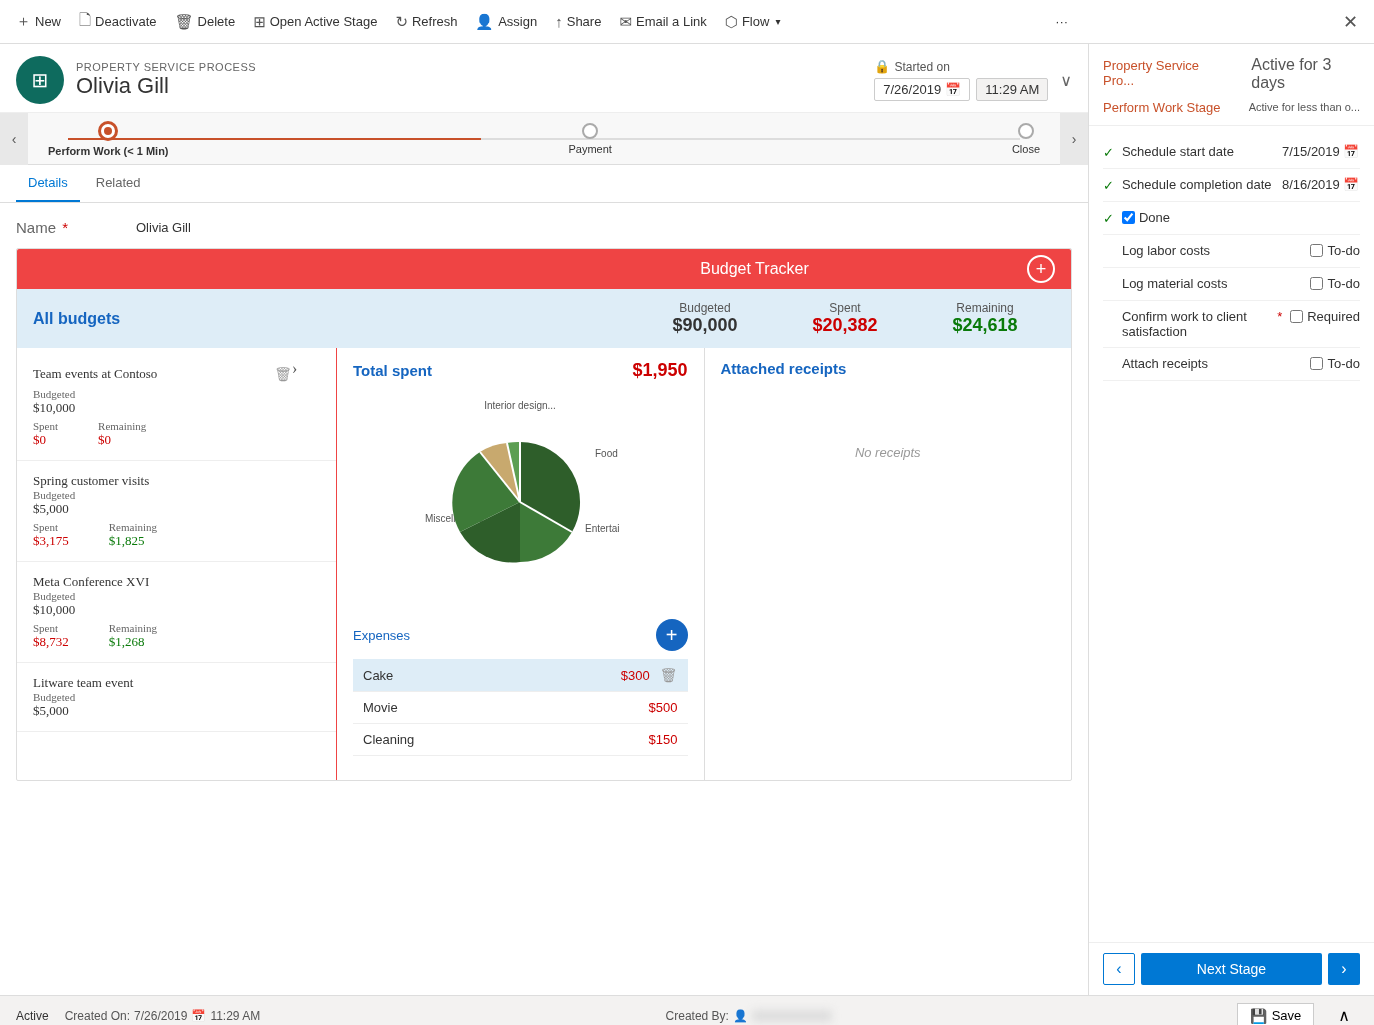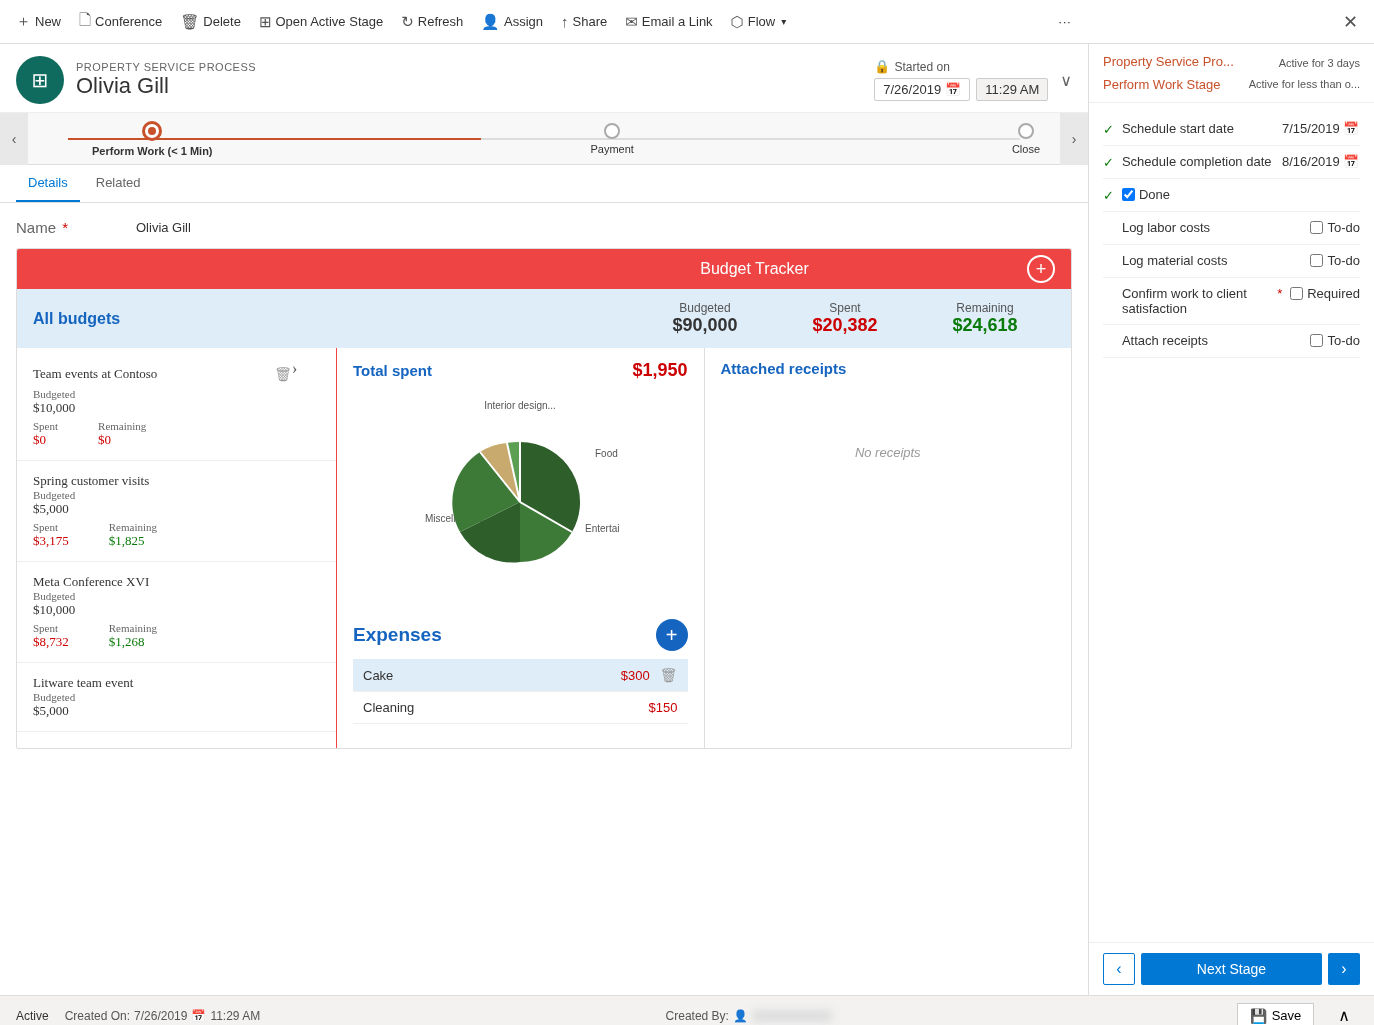--- a/index.html
+++ b/index.html
@@ -38,21 +38,21 @@
     .stage-bar { display: flex; align-items: center; padding: 0 0; margin: 0; position: relative; background: #f8f8f8; border-bottom: 1px solid #ddd; height: 52px; }
     .stage-nav-btn { width: 28px; height: 52px; background: #e8e8e8; border: none; cursor: pointer; display: flex; align-items: center; justify-content: center; font-size: 14px; color: #555; flex-shrink: 0; }
     .stages-container { flex: 1; display: flex; align-items: center; padding: 0 20px; position: relative; }
     .stage-track { position: absolute; left: 40px; right: 40px; top: 50%; height: 2px; background: #ddd; transform: translateY(-50%); }
     .stage-track-active { position: absolute; left: 40px; width: 40%; top: 50%; height: 2px; background: #c8512a; transform: translateY(-50%); }
     .stage-item { display: flex; flex-direction: column; align-items: center; position: relative; z-index: 1; }
     .stage-dot { width: 16px; height: 16px; border-radius: 50%; border: 2px solid #aaa; background: #fff; }
     .stage-dot.active { width: 20px; height: 20px; border: 3px solid #c8512a; background: #fff; }
     .stage-label { font-size: 12px; margin-top: 4px; white-space: nowrap; font-weight: 500; }
     .stage-label.active-label { font-weight: 700; }
-    .stages-flex { display: flex; justify-content: space-between; align-items: center; width: 100%; position: relative; padding: 8px 0; margin-left: 44px; }
+    .stages-flex { display: flex; justify-content: space-between; align-items: center; width: 100%; position: relative; padding: 8px 0; }
 
     
     .tabs-bar { display: flex; padding: 0 16px; border-bottom: 1px solid #ddd; background: #fff; }
     .tab { padding: 10px 12px; cursor: pointer; font-size: 13px; color: #666; border-bottom: 2px solid transparent; margin-right: 4px; }
     .tab.active { color: #0078d4; border-bottom: 2px solid #0078d4; font-weight: 500; }
 
     
     .form-area { padding: 16px; }
     .form-row { display: flex; align-items: center; margin-bottom: 12px; }
     .form-label { width: 120px; color: #666; font-size: 15px; }
@@ -89,34 +89,34 @@
     .total-spent-val { color: #c00; font-size: 18px; font-weight: 600; }
 
     
     .pie-container { display: flex; justify-content: center; padding: 8px 0 16px; }
     .receipts-label { color: #1565c0; font-size: 15px; font-weight: 600; padding: 12px 0 8px; }
     .no-receipts { color: #999; font-style: italic; text-align: center; margin-top: 60px; font-size: 13px; }
 
     
     .expenses-section { padding: 8px 0; }
     .expenses-header { display: flex; justify-content: space-between; align-items: center; padding: 8px 0; }
-    .expenses-label { color: #1565c0; font-size: 19px; font-weight: 700; }
+    .expenses-label { color: #1565c0; font-size: 13px; font-weight: 400; }
     .add-expense-btn { width: 32px; height: 32px; border-radius: 50%; background: #1565c0; color: white; border: none; font-size: 20px; cursor: pointer; display: flex; align-items: center; justify-content: center; }
     .expense-row { display: flex; align-items: center; justify-content: space-between; padding: 8px 10px; border-bottom: 1px solid #eee; }
     .expense-row.selected { background: #deedf7; }
     .expense-name { font-size: 13px; }
     .expense-right { display: flex; align-items: center; gap: 10px; }
     .expense-amount { color: #c00; font-size: 13px; }
     .expense-delete { color: #999; cursor: pointer; font-size: 14px; }
 
     
     .rp-header { padding: 10px 14px; border-bottom: 1px solid #eee; }
     .rp-title { color: #c8512a; font-size: 13px; font-weight: 500; cursor: pointer; }
     .rp-subtitle { color: #c8512a; font-size: 13px; font-weight: 500; margin-top: 4px; cursor: pointer; }
-    .rp-active { color: #555; font-size: 11px; float: right; margin-top: 2px; margin-left: 28px; }
+    .rp-active { color: #555; font-size: 16px; float: right; margin-top: 2px; margin-left: 28px; }
     .rp-active2 { color: #555; font-size: 11px; float: right; margin-top: 2px; }
 
     .rp-checklist { padding: 10px 14px; flex: 1; }
     .rp-check-item { display: flex; align-items: flex-start; padding: 8px 0; border-bottom: 1px solid #f0f0f0; }
     .rp-check-icon { color: #0a7a0a; margin-right: 8px; flex-shrink: 0; font-size: 13px; margin-top: 1px; }
     .rp-check-label { flex: 1; font-size: 13px; color: #333; }
     .rp-check-value { font-size: 13px; color: #333; display: flex; align-items: center; gap: 4px; }
     .checkbox-done { display: flex; align-items: center; gap: 4px; }
     .checkbox-done input { margin: 0; }
     .rp-todo { display: flex; align-items: center; gap: 4px; }
@@ -152,21 +152,21 @@
 </head>
 <body>
 
 <div class="toolbar">
   <button class="toolbar-btn">
     <span class="icon">＋</span>
     <span>New</span>
   </button>
   <button class="toolbar-btn">
     <span class="icon">🗋</span>
-    <span>Conference</span>
+    <span>Deactivate</span>
   </button>
   <button class="toolbar-btn">
     <span class="icon">🗑</span>
     <span>Delete</span>
   </button>
   <button class="toolbar-btn">
     <span class="icon">⊞</span>
     <span>Open Active Stage</span>
   </button>
   <button class="toolbar-btn">
@@ -397,20 +397,26 @@
                 <div class="expenses-section">
                   <div class="expenses-header">
                     <span class="expenses-label">Expenses</span>
                     <button class="add-expense-btn">+</button>
                   </div>
                   <div class="expense-row selected">
                     <span class="expense-name">Cake</span>
                     <div class="expense-right">
                       <span class="expense-amount">$300</span>
                       <span class="expense-delete">🗑</span>
+                    </div>
+                  </div>
+                  <div class="expense-row">
+                    <span class="expense-name">Movie</span>
+                    <div class="expense-right">
+                      <span class="expense-amount">$500</span>
                     </div>
                   </div>
                   <div class="expense-row">
                     <span class="expense-name">Cleaning</span>
                     <div class="expense-right">
                       <span class="expense-amount">$150</span>
                     </div>
                   </div>
                 </div>
               </div>

